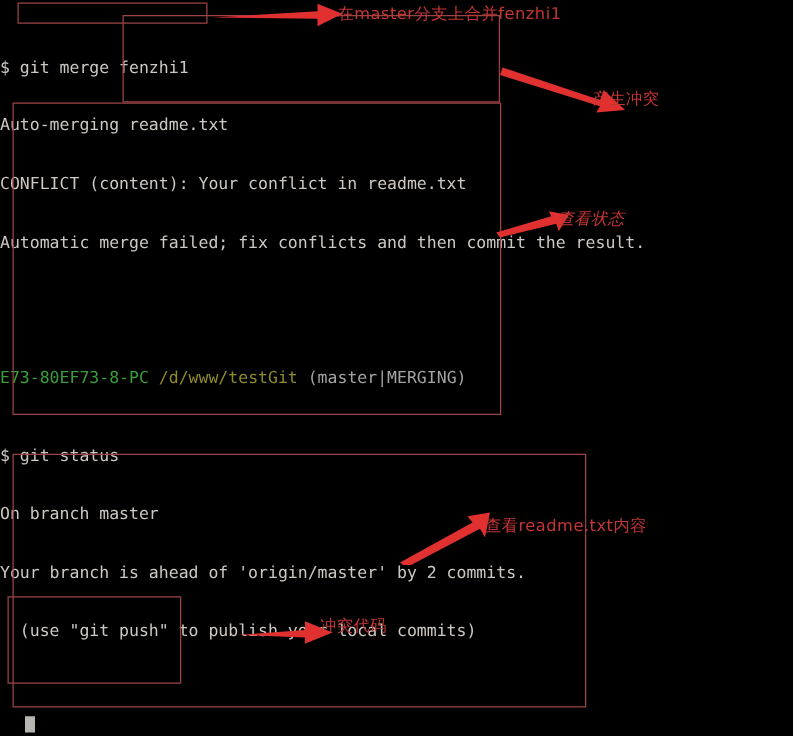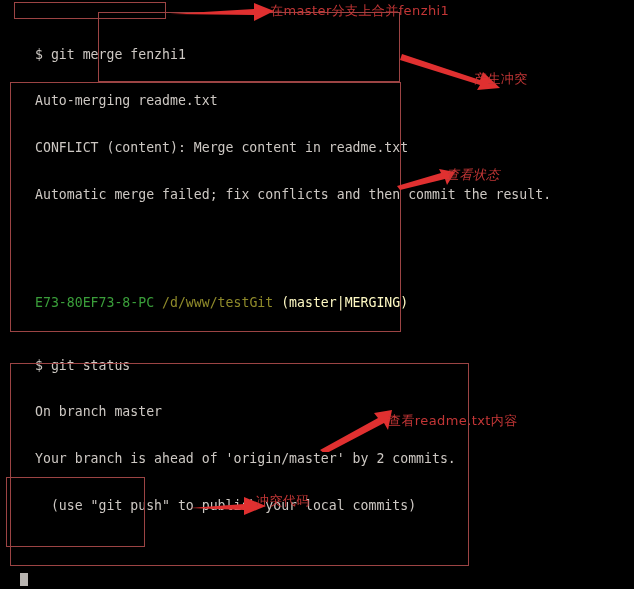--- a/index.html
+++ b/index.html
@@ -19,33 +19,32 @@
     position: absolute;
     left: 0; top: 0;
     width: 532px;
     height: 589px;
     background: #000000;
     color: #cdc8c3;
     font-size: 13.2px;
     line-height: 15.55px;
     white-space: pre;
     letter-spacing: 0px;
-    padding-left: 35px;
   }
 
   .tline {
     height: 15.55px;
     white-space: pre;
     font-family: "DejaVu Sans Mono", "Liberation Mono", monospace;
   }
 
   .txt-white  { color: #cdc8c3; }
   .txt-green  { color: #3a9e3a; margin-top: 36px; }
   .txt-yellow { color: #8f8a2a; }
-  .txt-cyan   { color: #fef9c3; margin-top: 27px; }
+  .txt-cyan   { color: #a3a3a3; margin-top: 27px; }
   .spacer     { height: 15.55px; }
 
   
   #overlay {
     position: absolute;
     left: 0; top: 0;
     width: 634px;
     height: 589px;
     pointer-events: none;
   }
@@ -70,21 +69,21 @@
     background: #b8b4b0;
   }
 </style>
 </head>
 <body>
 
 <div id="terminal">
 
   <div class="tline txt-white">$ git merge fenzhi1</div>
   <div class="tline txt-white">Auto-merging readme.txt</div>
-  <div class="tline txt-white">CONFLICT (content): Merge content in readme.txt</div>
+  <div class="tline txt-white">CONFLICT (content): Your conflict in readme.txt</div>
   <div class="tline txt-white">Automatic merge failed; fix conflicts and then commit the result.</div>
   <div class="tline spacer"></div>
 
   <div class="tline"><span class="txt-green">E73-80EF73-8-PC</span><span class="txt-white"> </span><span class="txt-yellow">/d/www/testGit</span><span class="txt-white"> </span><span class="txt-cyan">(master|MERGING)</span></div>
 
   <div class="tline txt-white">$ git status</div>
   <div class="tline txt-white">On branch master</div>
   <div class="tline txt-white">Your branch is ahead of 'origin/master' by 2 commits.</div>
   <div class="tline txt-white">  (use "git push" to publish your local commits)</div>
   <div class="tline spacer"></div>

